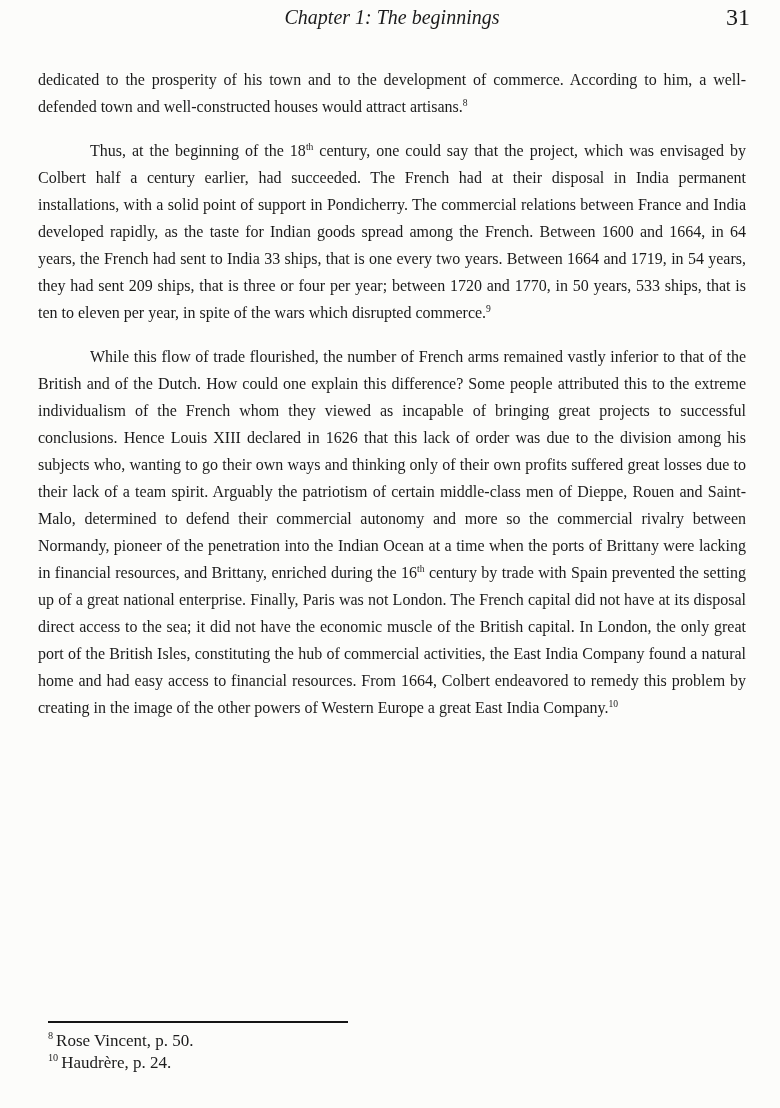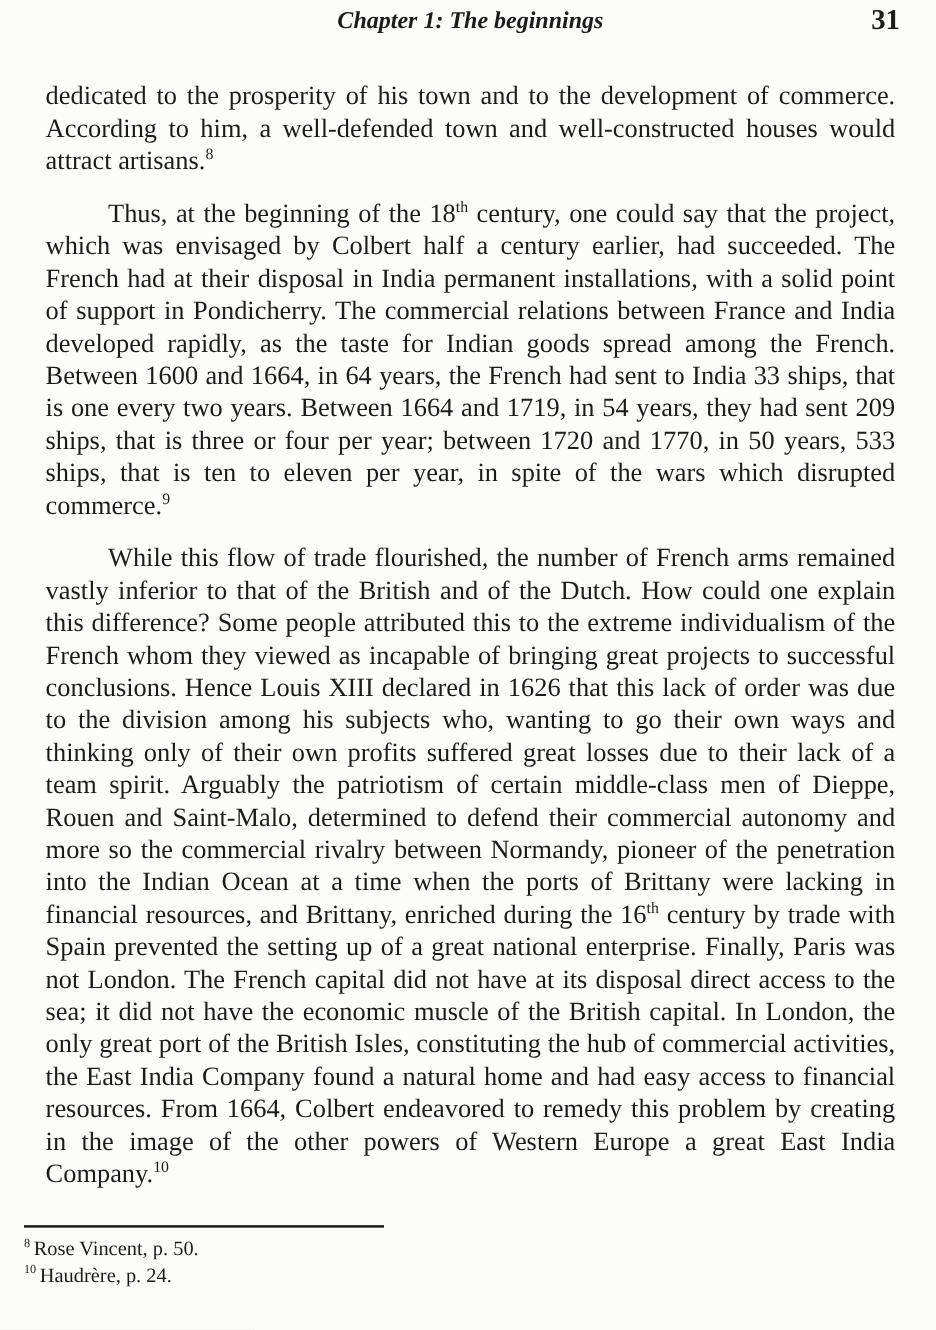--- a/index.html
+++ b/index.html
@@ -16,59 +16,58 @@
     font-family: "Liberation Serif", serif;
     color: #1b1b1b;
     overflow: hidden;
   }
   .page-header {
     position: absolute;
     top: 4px;
     left: 4px;
     right: 0;
     height: 28px;
-    font-weight: bold;
   }
   .chapter-title {
     text-align: center;
     font-style: italic;
     font-size: 20px;
     line-height: 26px;
   }
   .page-number {
     position: absolute;
     right: 30px;
     top: 0;
     font-size: 24px;
     line-height: 26px;
   }
   .page-body {
     position: absolute;
     top: 66px;
     left: 38px;
     width: 708px;
-    font-size: 22px;
+    font-size: 16px;
     line-height: 27px;
     text-align: justify;
   }
   .page-body p {
     margin: 0 0 17px 0;
   }
   .page-body p.indent {
     text-indent: 52px;
   }
   sup {
     font-size: 60%;
     line-height: 0;
     vertical-align: super;
   }
   .footnotes {
     position: absolute;
     top: 1021px;
-    left: 20px;
+    left: 48px;
     width: 708px;
   }
   .footnote-rule {
     width: 300px;
     height: 2px;
     background: #151515;
     margin-bottom: 7px;
   }
   .footnote {
     font-size: 17px;

